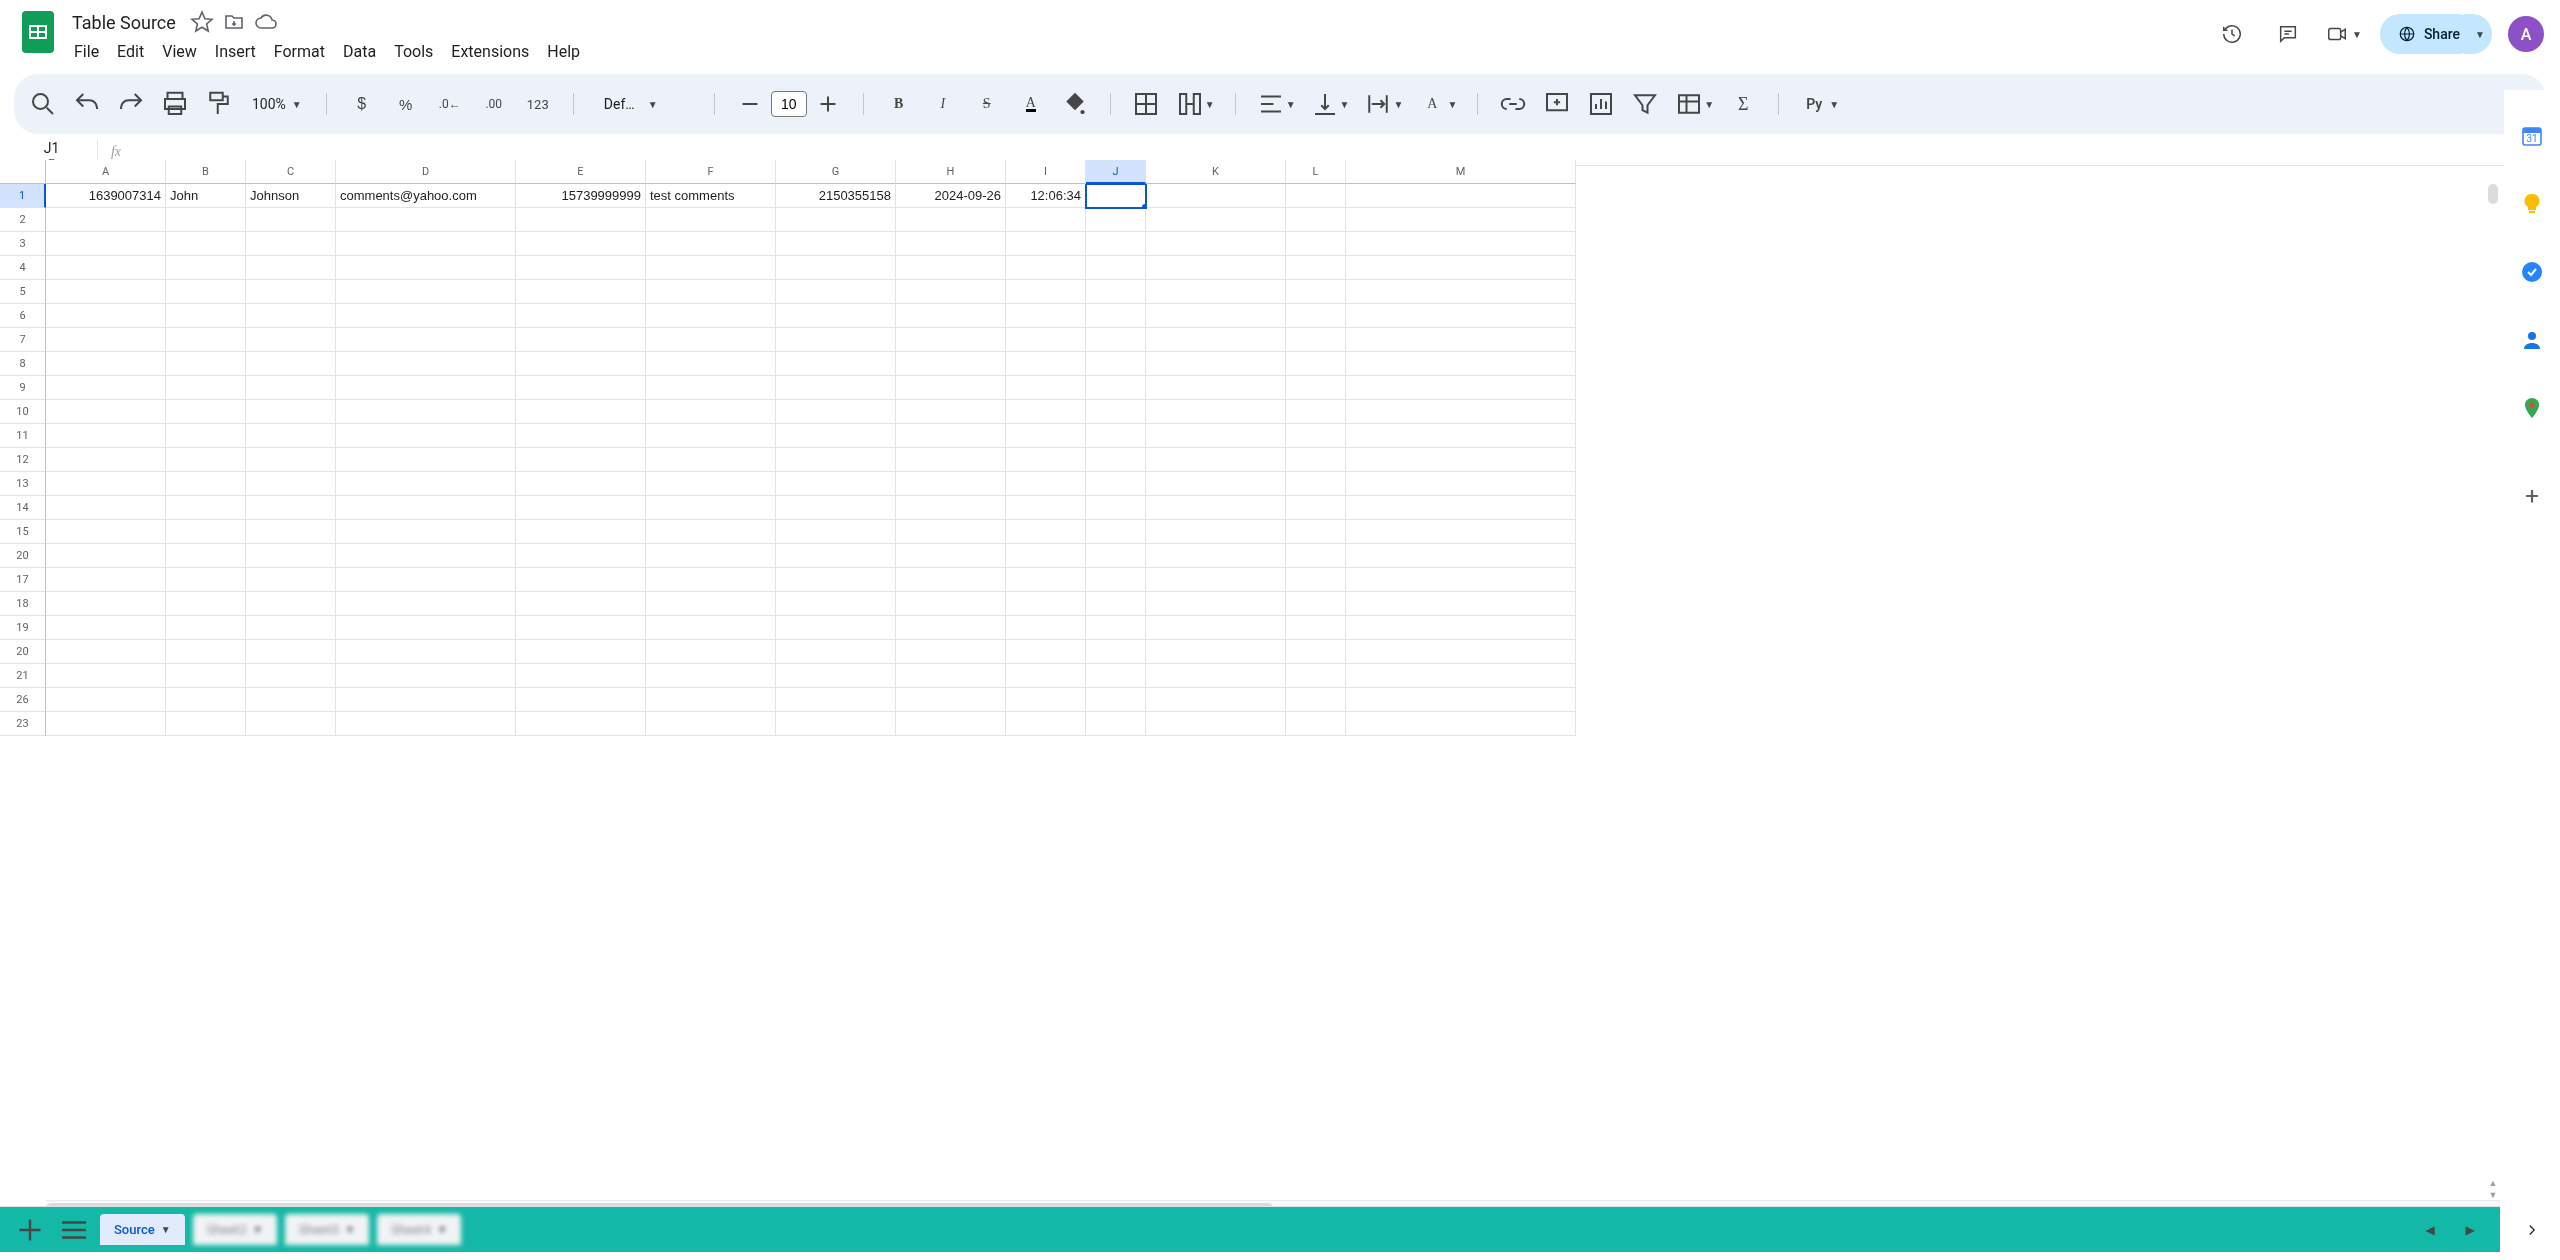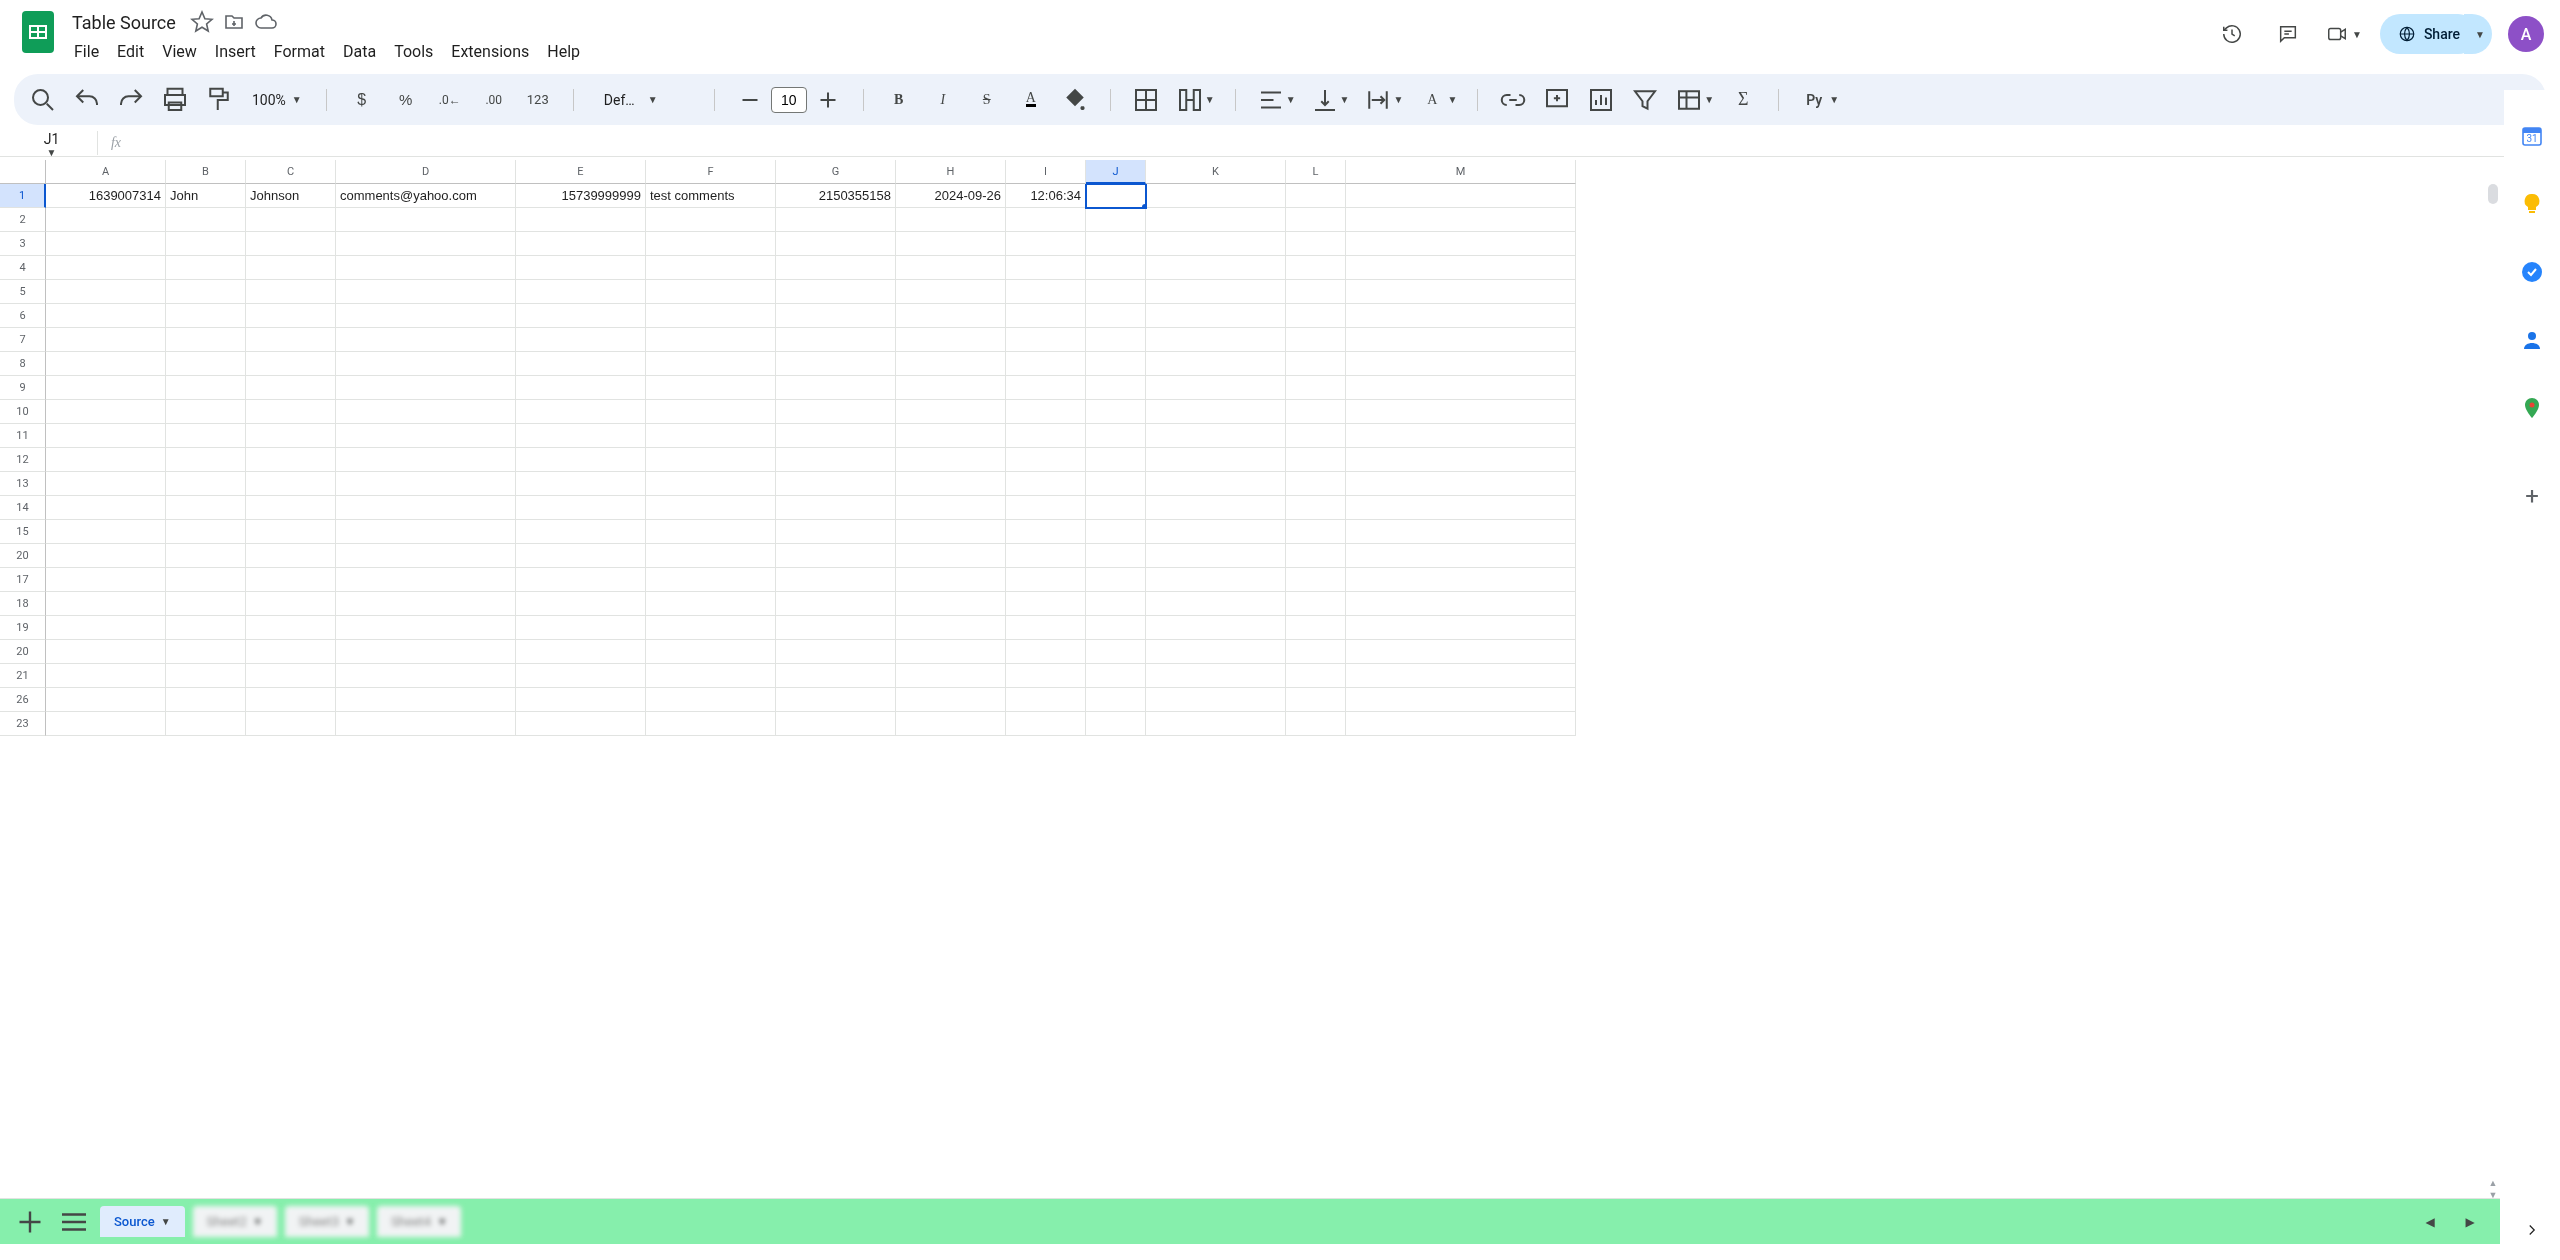--- a/index.html
+++ b/index.html
@@ -19,21 +19,21 @@
 .header-right { display: flex; align-items: center; gap: 16px; margin-left: auto; padding-top:6px; }
 .hr-icon { width: 40px; height: 40px; display:flex; align-items:center; justify-content:center; color:#444746; cursor:pointer; border-radius:50%; }
 .hr-icon svg { width:22px; height:22px; }
 .meet-btn { display:flex; align-items:center; gap:4px; }
 .share-btn { display:flex; align-items:center; gap:8px; background:#c2e7ff; color:#001d35; padding: 10px 18px; border-radius: 40px; font-size:14px; font-weight:500; cursor:pointer; }
 .share-dd { width:28px; height:40px; background:#c2e7ff; border-radius: 0 40px 40px 0; display:flex;align-items:center;justify-content:center; margin-left:-14px; padding-left:4px;}
 .avatar { width: 36px; height: 36px; border-radius: 50%; background: #8d50c7; color:#fff; display:flex; align-items:center; justify-content:center; font-size:16px; font-weight:500; }
 
 
 .toolbar-wrap { padding: 8px 14px 4px; }
-.toolbar { background: #edf2fa; border-radius: 24px; height: 51px; display: flex; align-items: center; padding: 0 14px; gap: 14px; }
+.toolbar { background: #edf2fa; border-radius: 24px; height: 60px; display: flex; align-items: center; padding: 0 14px; gap: 14px; }
 .tb-btn { width: 30px; height: 30px; display:flex; align-items:center; justify-content:center; color:#444746; cursor:pointer; border-radius:4px; }
 .tb-sep { width:1px; height:22px; background:#c7c7c7; margin: 0 6px; }
 .zoom { display:flex; align-items:center; gap:6px; font-size:14px; color:#1f1f1f; padding:0 4px; cursor:pointer; }
 .font-sel { display:flex; align-items:center; gap:8px; font-size:14px; color:#1f1f1f; padding:0 10px; cursor:pointer; width:100px; }
 .font-sel span { white-space:nowrap; overflow:hidden; text-overflow:ellipsis; flex:1;}
 .fontsize-box { display:flex; align-items:center; gap:6px; }
 .fontsize-input { width:36px; height:26px; border:1px solid #747775; border-radius:4px; text-align:center; font-size:14px; background:#fff; }
 .dd-caret { font-size:10px; color:#444746; }
 .tb-combo { display:flex; align-items:center; }
 .collapse-btn { margin-left:auto; }
@@ -51,21 +51,21 @@
 .col-h { background:#fff; border-right:1px solid #e1e3e1; border-bottom:1px solid #c0c0c0; text-align:center; font-size:11px; color:#5f6368; display:flex; align-items:center; justify-content:center; height:24px; position:sticky; top:0; z-index:2; }
 .col-h.sel { background:#d3e3fd; color:#0b57d0; border-bottom:2px solid #0b57d0; }
 .row-h { background:#fff; border-right:1px solid #c0c0c0; border-bottom:1px solid #e1e3e1; text-align:center; font-size:11px; color:#5f6368; display:flex; align-items:center; justify-content:center; width:46px; position:sticky; left:0; z-index:2; }
 .row-h.sel { background:#d3e3fd; color:#0b57d0; border-right:2px solid #0b57d0; }
 .cell { background:#fff; border-right:1px solid #e1e3e1; border-bottom:1px solid #e1e3e1; height:24px; padding:0 4px; font-size:13px; font-family: Arial, sans-serif; color:#1f1f1f; display:flex; align-items:center; overflow:hidden; white-space:nowrap; }
 .cell.num { justify-content:flex-end; }
 .cell.active { outline:2px solid #0b57d0; outline-offset:-1px; position:relative; z-index:1; }
 .cell.active::after { content:""; position:absolute; right:-3px; bottom:-3px; width:6px; height:6px; background:#0b57d0; border-radius:50%; }
 
 
-.sheet-bar { position:absolute; bottom:16px; left:0; right:60px; height:46px; background:#86efac; border-top:1px solid #e1e3e1; display:flex; align-items:center; padding:0 12px; gap:8px; }
+.sheet-bar { position:absolute; bottom:8px; left:0; right:60px; height:46px; background:#14b8a6; border-top:1px solid #e1e3e1; display:flex; align-items:center; padding:0 12px; gap:8px; }
 .sb-btn { width:36px; height:36px; display:flex; align-items:center; justify-content:center; color:#444746; cursor:pointer; border-radius:4px; }
 .sheet-tab { display:flex; align-items:center; gap:6px; padding:8px 14px; font-size:13px; cursor:pointer; border-radius:4px 4px 0 0; }
 .sheet-tab.active { background:#e0ecfd; color:#0b57d0; font-weight:500; }
 .sheet-tab.blur { filter: blur(2.5px); color:#888; background:#f1f3f4; }
 .nav-arrows { margin-left:auto; display:flex; gap:4px; }
 
 
 .hscroll { position:absolute; left:46px; right:60px; bottom:46px; height:14px; background:#f8f9fa; border-top:1px solid #e8eaed; }
 .hscroll-thumb { position:absolute; left:0; width:50%; top:2px; height:10px; background:#dadce0; border-radius:6px; }
 

